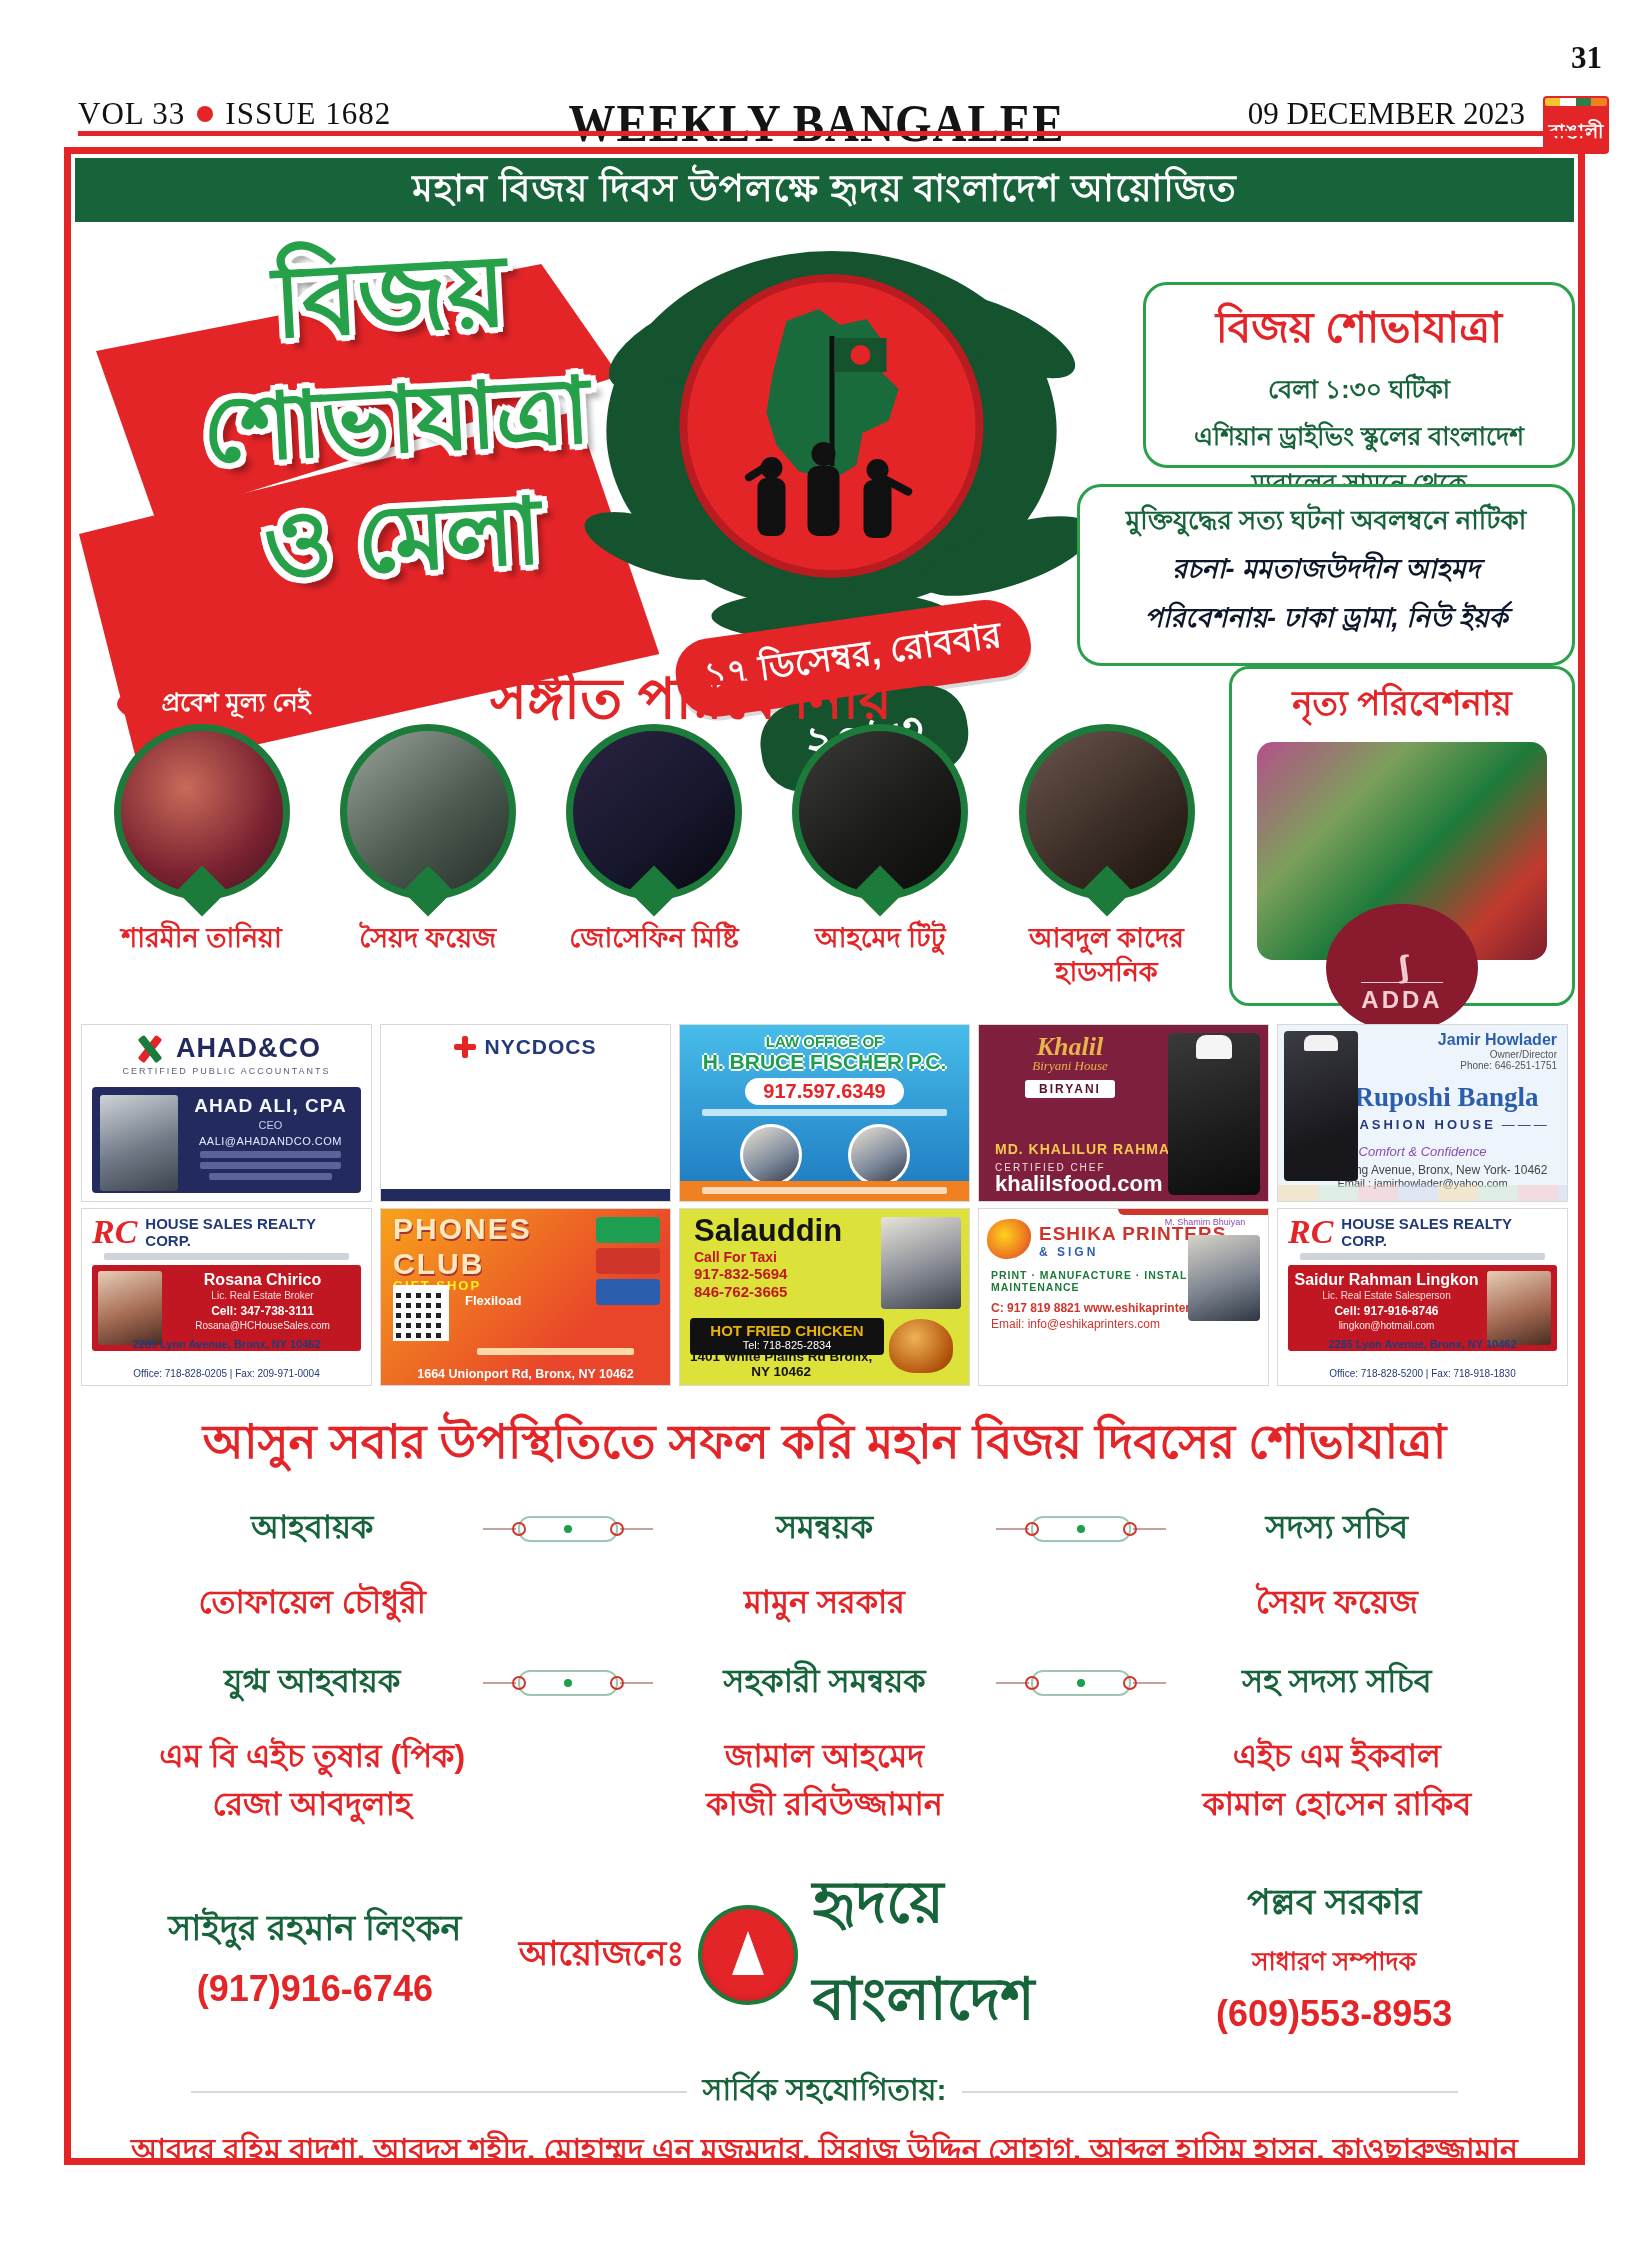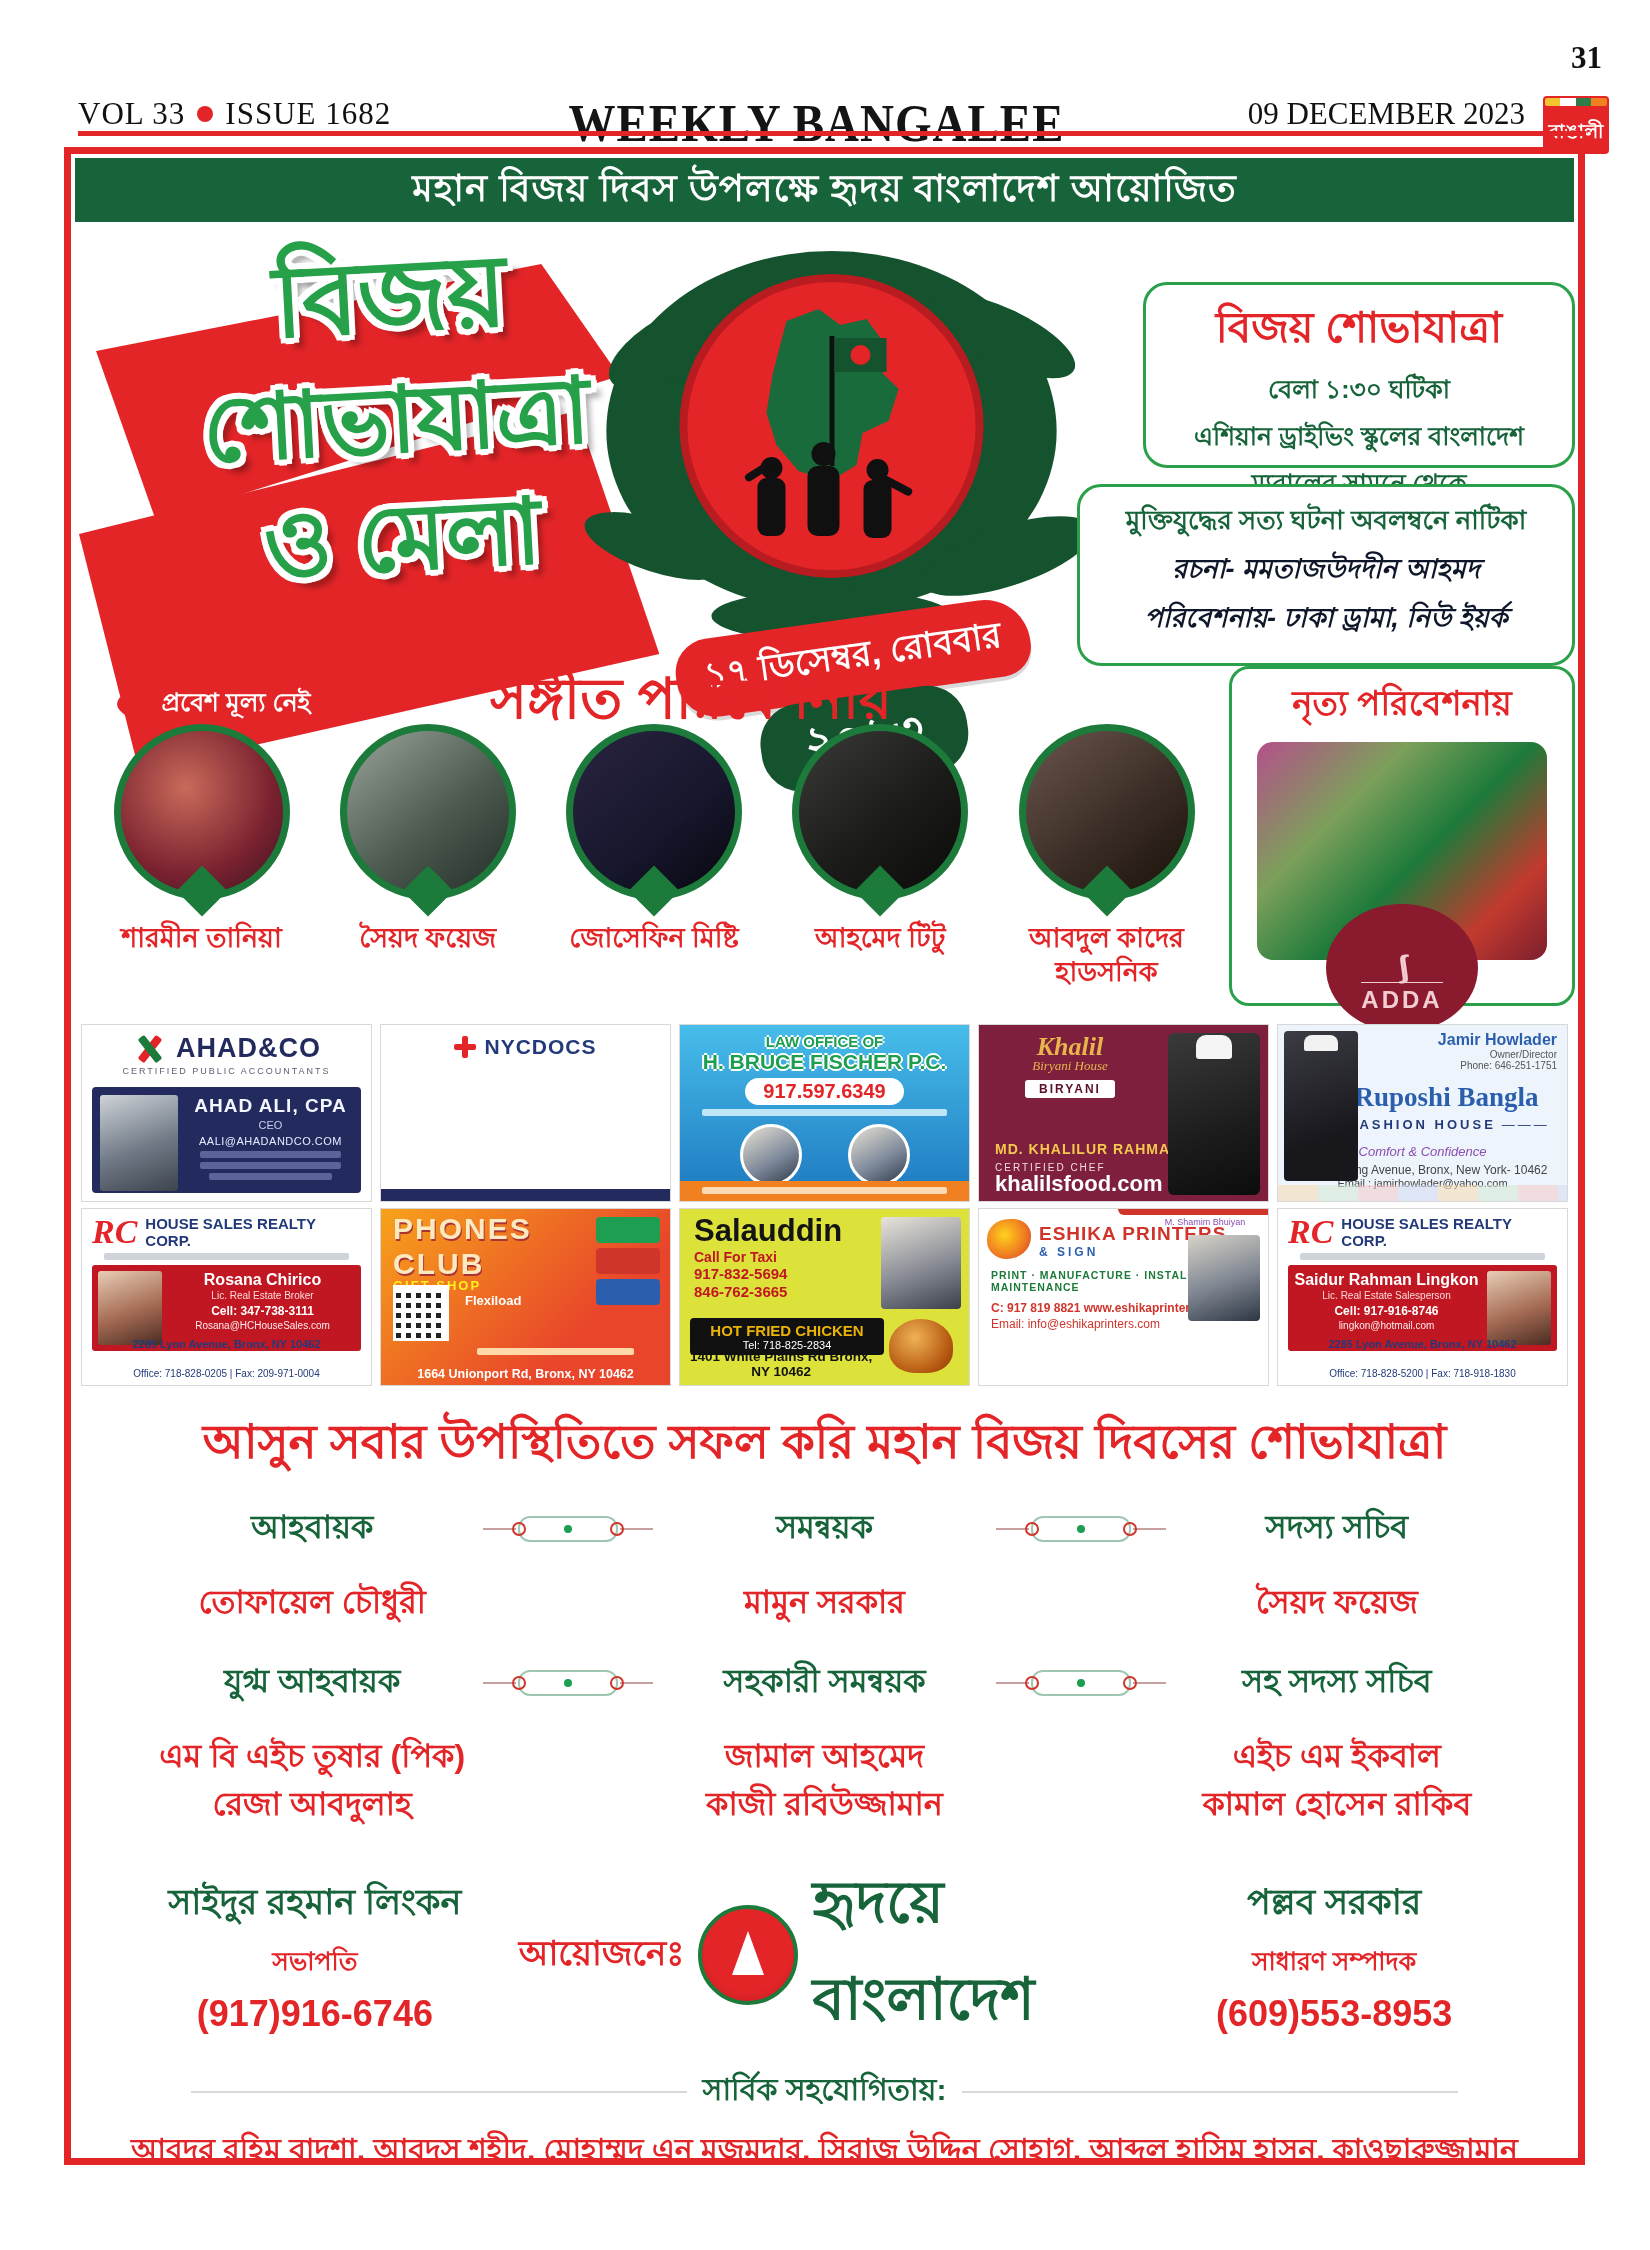--- a/index.html
+++ b/index.html
@@ -611,21 +611,20 @@
           <div class="com-role">সহ সদস্য সচিব</div>
           <div class="com-names">এইচ এম ইকবাল
 কামাল হোসেন রাকিব</div>
         </div>
       </div>
     </div>
 
     <div class="organizers">
       <div class="org-col">
         <div class="org-name">সাইদুর রহমান লিংকন</div>
-        <div class="org-title">সভাপতি</div>
         <div class="org-phone">(917)916-6746</div>
       </div>
       <div class="org-center">
         <span class="org-label">আয়োজনেঃ</span>
         <span class="hb-logo"></span>
         <span class="org-org">হৃদয়ে বাংলাদেশ</span>
       </div>
       <div class="org-col">
         <div class="org-name">পল্লব সরকার</div>
         <div class="org-title">সাধারণ সম্পাদক</div>

